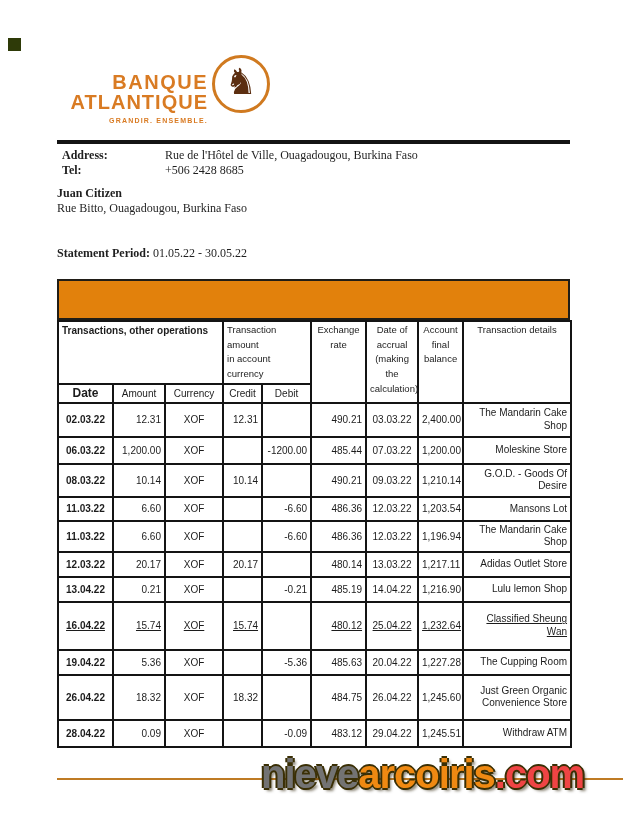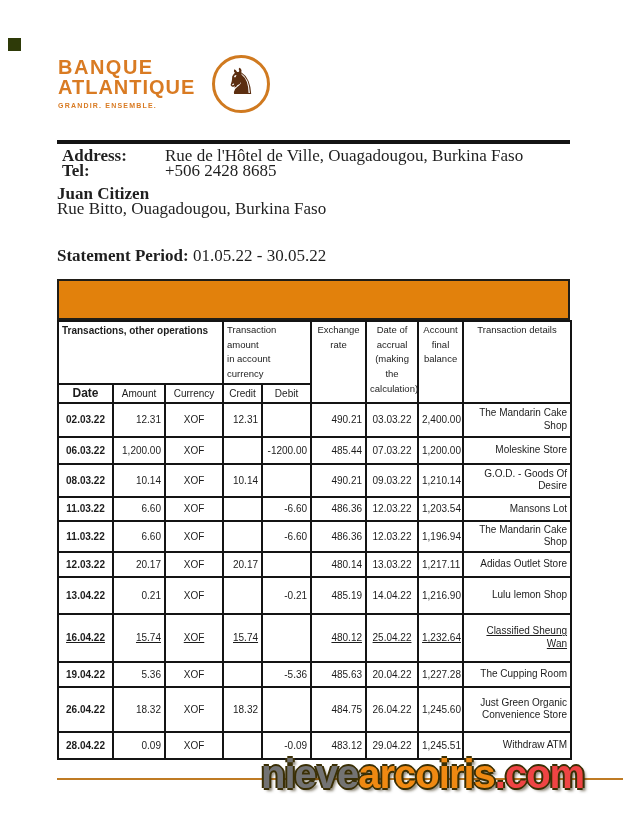--- a/index.html
+++ b/index.html
@@ -3,31 +3,31 @@
 <meta charset="utf-8">
 <style>
   html,body{margin:0;padding:0;}
   body{
     width:624px;height:837px;position:relative;background:#ffffff;
     font-family:"Liberation Sans",sans-serif;color:#1a1a1a;overflow:hidden;
   }
   
   .corner-mark{position:absolute;left:8px;top:38px;width:13px;height:13px;background:#2e3a08;}
   
-  .logo-text{position:absolute;left:58px;top:57px;width:150px;text-align:left;color:#d97b23;line-height:1.02;}
+  .logo-text{position:absolute;left:58px;top:72px;width:150px;text-align:right;color:#d97b23;line-height:1.02;}
   .logo-line1{font-size:20px;font-weight:bold;letter-spacing:1.5px;}
   .logo-line2{font-size:20px;font-weight:bold;letter-spacing:1px;}
   .logo-tagline{font-size:7px;font-weight:bold;letter-spacing:1.2px;margin-top:4px;color:#d97b23;}
   .horse-badge{position:absolute;left:212px;top:55px;width:52px;height:52px;border:3px solid #d07a20;border-radius:50%;
     display:flex;align-items:center;justify-content:center;}
   .horse-glyph{font-size:36px;color:#5c2e10;line-height:1;transform:translateY(-2px);}
   
   .black-bar{position:absolute;left:57px;top:140px;width:513px;height:4px;background:#141414;}
   
-  .serif{font-family:"Liberation Serif",serif;font-size:17px;color:#1f1f1f;}
+  .serif{font-family:"Liberation Serif",serif;font-size:12px;color:#1f1f1f;}
   .contact{position:absolute;left:62px;top:148px;line-height:15px;}
   .clabel{display:inline-block;width:103px;font-weight:bold;}
   .customer{position:absolute;left:57px;top:186px;line-height:15px;}
   .customer-name{font-weight:bold;}
   .statement{position:absolute;left:57px;top:246px;}
   .statement .lbl{font-weight:bold;}
   
   .banner{position:absolute;left:57px;top:279px;width:509px;height:37px;background:#e2810c;border:2px solid #201d17;}
   
   table.txn{position:absolute;left:57px;top:320px;width:513px;border-collapse:collapse;table-layout:fixed;
@@ -191,21 +191,21 @@
         <td class="col-date">12.03.22</td>
         <td class="col-amount">20.17</td>
         <td class="col-currency">XOF</td>
         <td class="col-credit">20.17</td>
         <td class="col-debit"></td>
         <td class="col-rate">480.14</td>
         <td class="col-accrual">13.03.22</td>
         <td class="col-balance">1,217.11</td>
         <td class="col-details">Adidas Outlet Store</td>
       </tr>
-      <tr style="height: 37px;">
+      <tr style="height: 25px;">
         <td class="col-date">13.04.22</td>
         <td class="col-amount">0.21</td>
         <td class="col-currency">XOF</td>
         <td class="col-credit"></td>
         <td class="col-debit">-0.21</td>
         <td class="col-rate">485.19</td>
         <td class="col-accrual">14.04.22</td>
         <td class="col-balance">1,216.90</td>
         <td class="col-details">Lulu lemon Shop</td>
       </tr>

